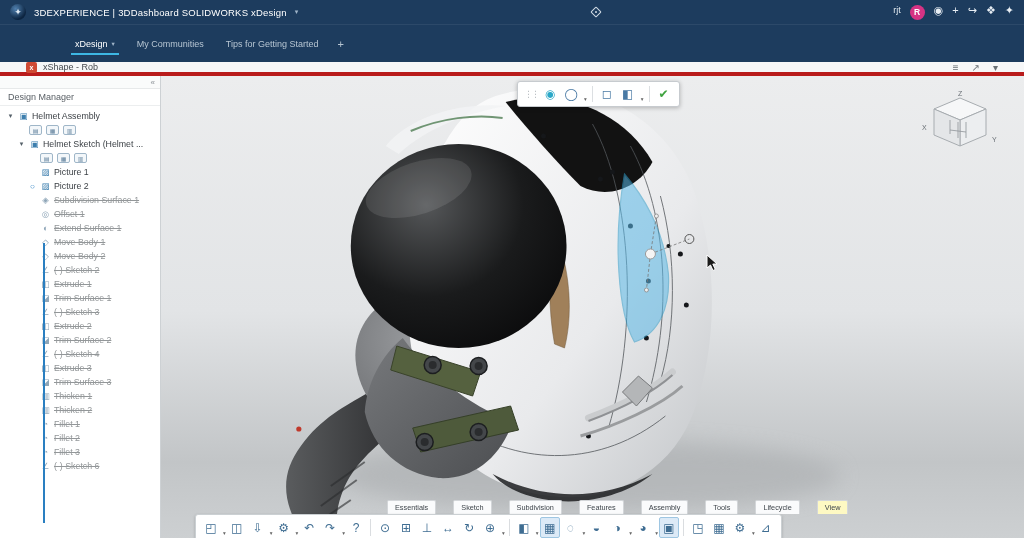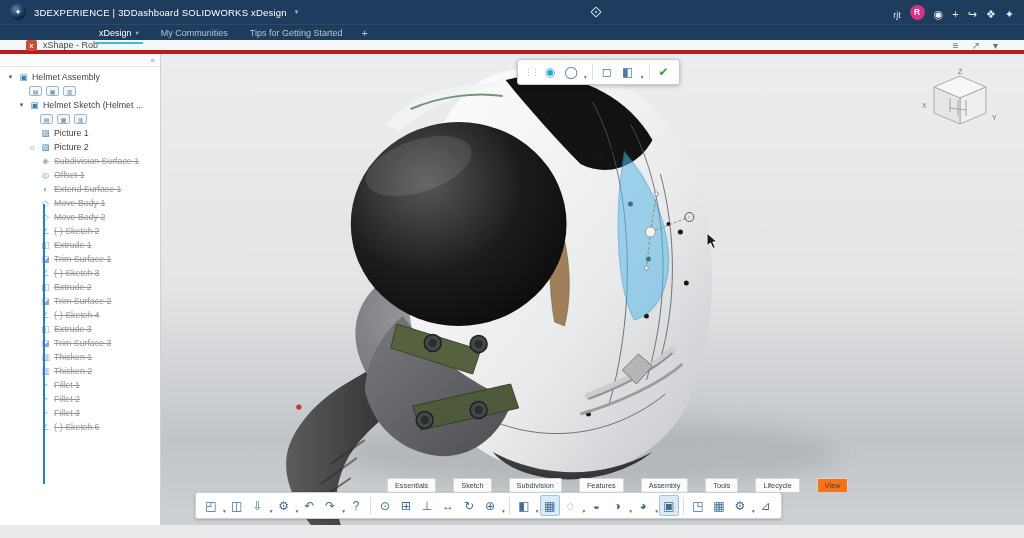--- a/index.html
+++ b/index.html
@@ -18,28 +18,28 @@
     border-radius:8px;background:rgba(255,255,255,.07);padding:0 7px;gap:5px}
   .search input{flex:1;background:transparent;border:0;outline:none;color:#eaf0f5;font-size:8.5px;
     font-family:inherit;min-width:0}
   .search input::placeholder{color:#c3d2df}
   .mag{width:7px;height:7px;border:1px solid #dfe8ef;border-radius:50%;position:relative;flex:none}
   .mag::after{content:'';position:absolute;width:4px;height:1px;background:#dfe8ef;
     transform:rotate(45deg);right:-3px;bottom:-1px}
   .tag-icon{width:8px;height:8px;border:1px solid #cfdae4;border-radius:1px;transform:rotate(45deg);
     position:relative;flex:none}
   .tag-icon::after{content:'';position:absolute;width:2px;height:2px;border-radius:50%;background:#cfdae4;left:1.5px;top:1.5px}
-  .top-right{display:flex;align-items:flex-end;gap:9px}
+  .top-right{display:flex;align-items:flex-start;gap:9px}
   .username{font-size:9px;color:#dfe8ef}
   .avatar{width:15px;height:15px;border-radius:50%;background:#d63384;color:#fff;font-size:8.5px;
     font-weight:bold;display:flex;align-items:center;justify-content:center}
   .tb-icon{font-size:11px;color:#e8eef4;line-height:1;cursor:default}
 
   
-  .navbar{display:flex;align-items:center;height:16px;background:#1d3c5e;padding-left:88px;
+  .navbar{display:flex;align-items:center;height:38px;background:#1d3c5e;padding-left:64px;
     border-top:1px solid rgba(255,255,255,.07)}
   .nav-tab{display:flex;align-items:center;gap:4px;padding:0 11px;height:22px;font-size:9px;
     color:#b6c5d2;position:relative;white-space:nowrap}
   .nav-tab.active{color:#fff}
   .nav-tab.active::after{content:'';position:absolute;left:7px;right:7px;bottom:0;height:2px;background:#3db7e4}
   .nav-tab .caret{font-size:6.5px;color:#9fb4c8}
   .nav-tab.add{font-size:11px;padding:0 8px}
 
   
   .titlebar{display:flex;align-items:center;height:14px;background:#f6f7f8;
@@ -81,21 +81,21 @@
     font-size:12px;color:#4a7aa5;line-height:1}
   .ft-div{width:1px;height:16px;background:#dcdfe2;margin:0 2px}
   .ft-grip{color:#b9bec2;font-size:9px;letter-spacing:-2px}
   .caret-sm{font-size:5.5px;color:#666;margin-left:1px;align-self:flex-end;padding-bottom:4px}
   .viewcube{position:absolute;right:18px;top:14px}
   .cursor{position:absolute;left:545px;top:178px;pointer-events:none}
 
   .bottom-tabs{position:absolute;left:226px;bottom:33px;display:flex;gap:17px}
   .btab{padding:2px 7px;font-size:7.3px;color:#3e454b;background:#fafbfc;
     border:1px solid #d3d6d9;border-bottom:none;border-radius:2px 2px 0 0;white-space:nowrap}
-  .btab.active{background:#f97316}
+  .btab.active{background:#fef9c3}
   .bottom-toolbar{position:absolute;left:34px;bottom:6px;height:27px;background:#fff;
     border:1px solid #cbd0d3;border-radius:3px;box-shadow:0 1px 3px rgba(0,0,0,.2);
     display:flex;align-items:center;padding:0 5px;gap:1px}
   .bt-icon{display:flex;align-items:center;justify-content:center;min-width:20px;height:21px;
     font-size:12px;color:#3f6d92;border:1px solid transparent;border-radius:2px;line-height:1}
   .bt-icon.selected{background:#dceaf7;border-color:#9ec6e2}
   .bt-div{width:1px;height:17px;background:#dadde0;margin:0 3px}
 </style>
 </head>
 <body>
@@ -143,20 +143,21 @@
       <span>▾</span>
     </span>
 </div>
 
 <div class="content">
 
   <div class="sidepanel">
     <div class="panel-strip">
       <span>«</span>
     </div>
+    <div class="panel-title">Design Manager</div>
     <div class="tree">
       <div class="guide-line"></div>
     <div class="tree-row" style="padding-left: 6px;">
           <span class="expander">▾</span>
           <span class="ticon">▣</span>
           <span class="tlabel">Helmet Assembly</span>
         </div>
         <div class="tree-row" style="padding-left: 17px;">
           <span class="expander"></span>
           <span class="badge">▤</span>

